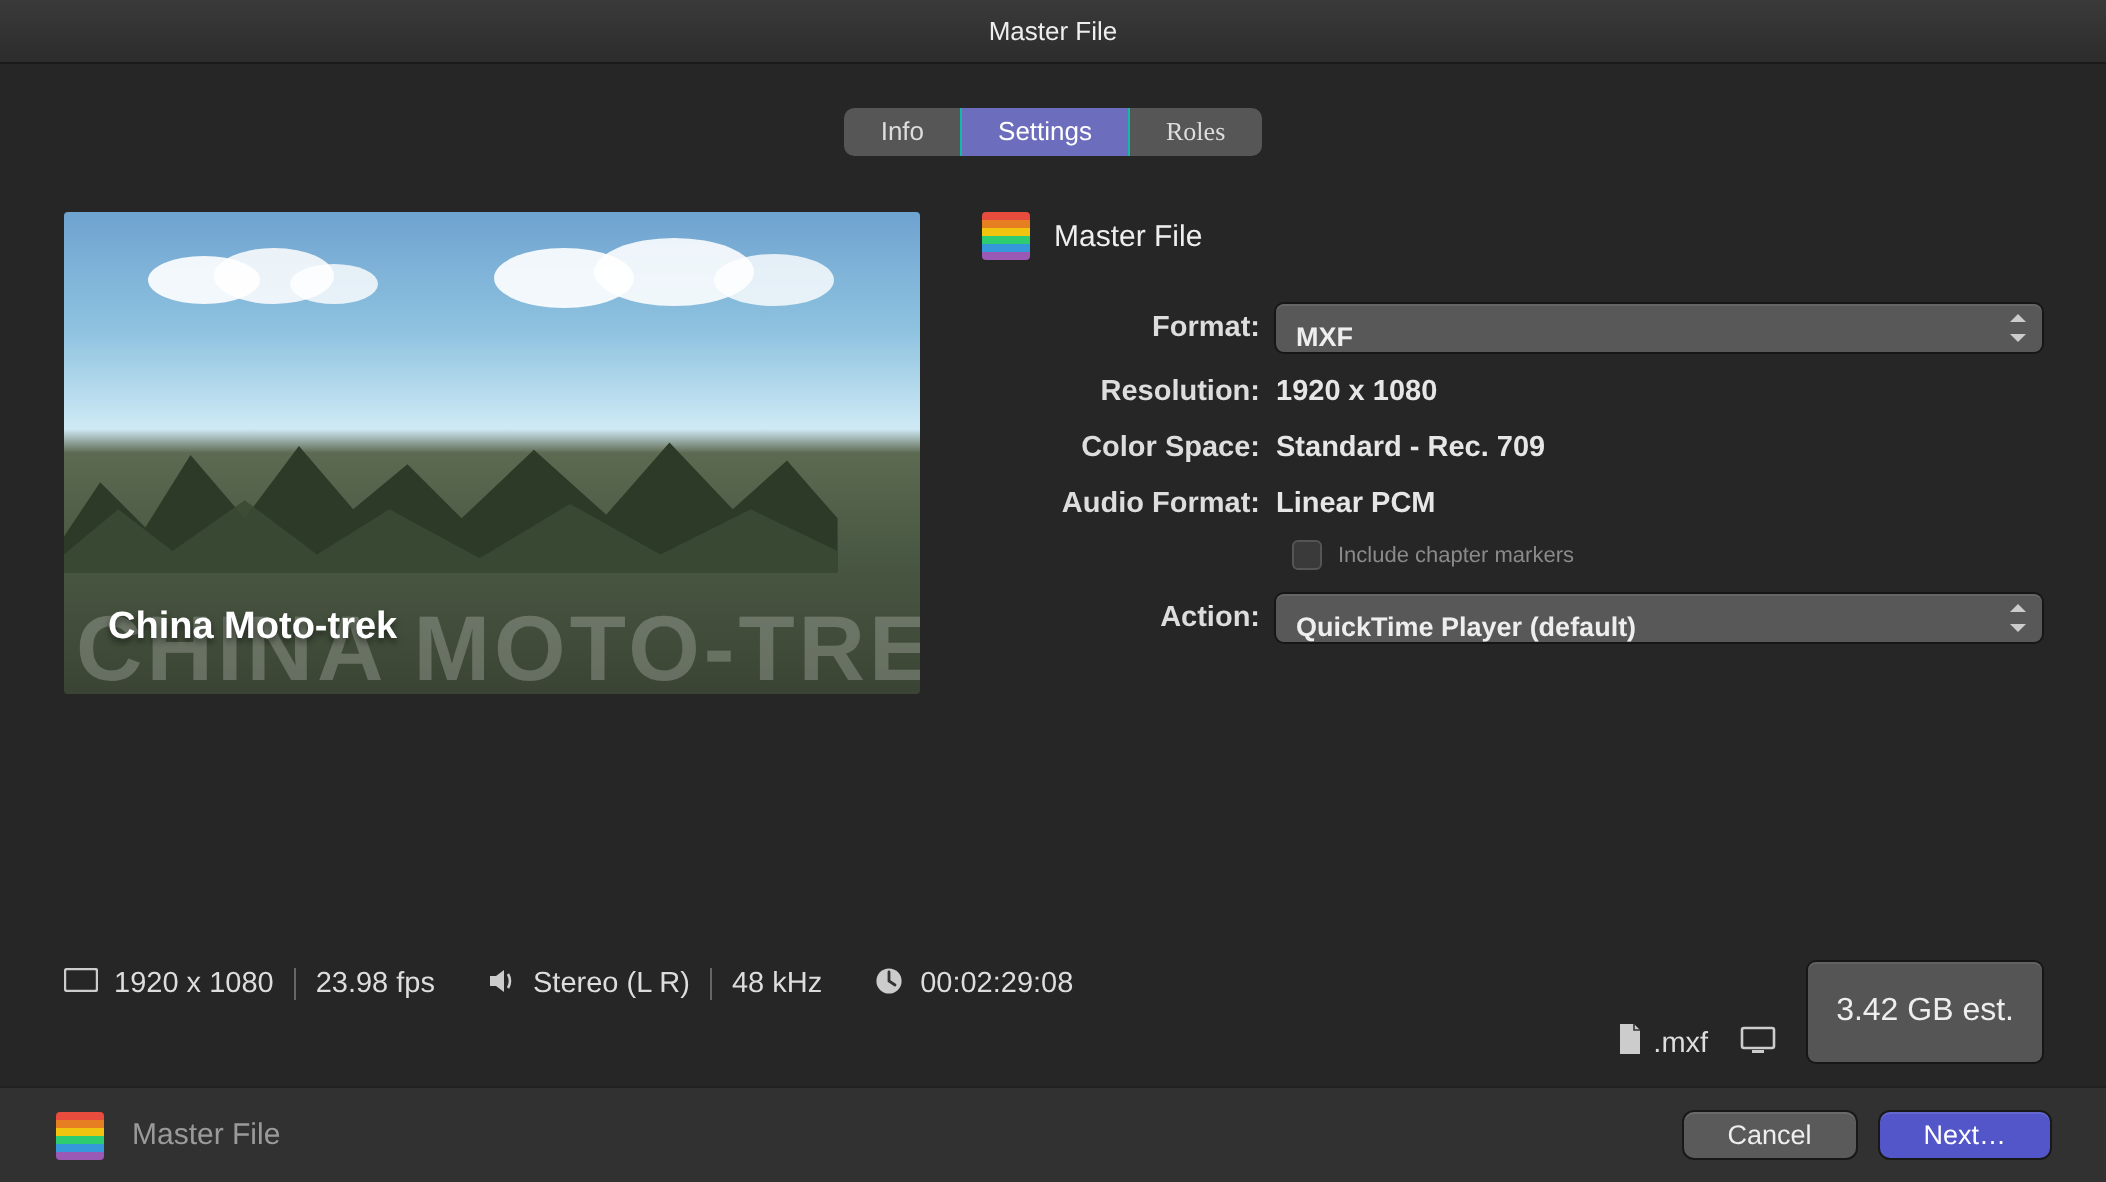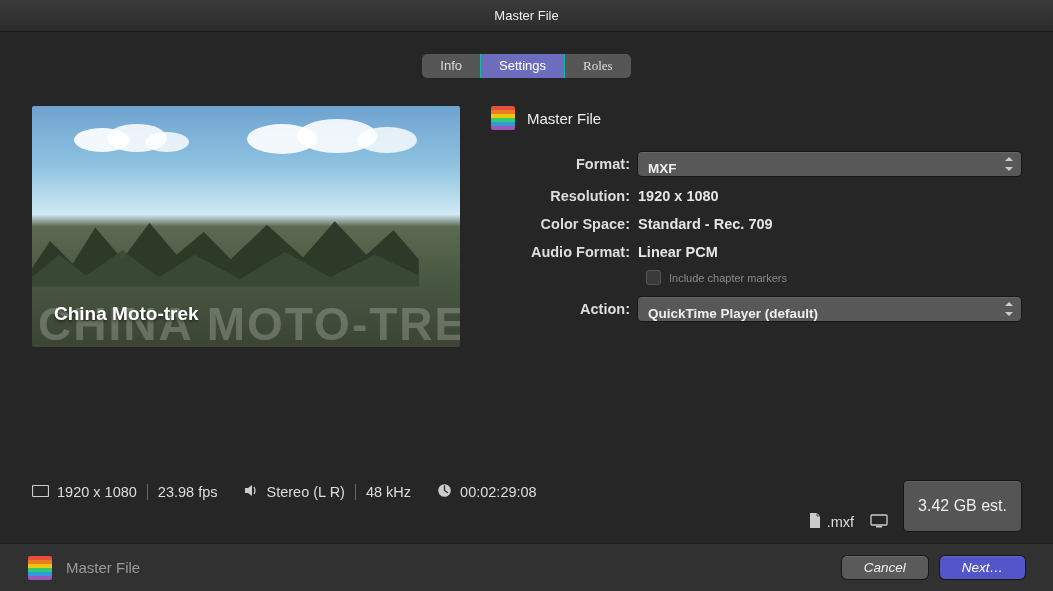--- a/index.html
+++ b/index.html
@@ -47,21 +47,21 @@
 .status-left { display:flex; align-items:center; gap:8px; }
 .sep { display:inline-block; width:1px; height:16px; background:#666; margin:0 2px; }
 .status-right { margin-left:auto; display:flex; align-items:flex-end; gap:16px;margin-top:28px; }
 .size-pill { padding:16px 14px; background:#555; border-radius:4px; font-size:16px; color:#eee; box-shadow: inset 0 1px 0 rgba(255,255,255,0.08), 0 0 0 1px rgba(0,0,0,0.4); }
 .mini-icon { display:inline-block; vertical-align:middle; }
 
 
 .footer { position:absolute; left:0; right:0; bottom:0; height:48px; background:#313131; border-top:1px solid #202020; display:flex; align-items:center; padding:0 28px; }
 .footer-left { display:flex; align-items:center; gap:14px; }
 .footer-title { font-size:15px; color:#9a9a9a; }
-.footer-right { margin-left:auto; display:flex; gap:12px;font-style:italic; }
+.footer-right { margin-left:auto; display:flex; gap:12px; }
 .btn { padding:4px 22px; font-size:13.5px; border-radius:5px; cursor:pointer; box-shadow: inset 0 1px 0 rgba(255,255,255,0.1), 0 0 0 1px rgba(0,0,0,0.5);}
 .btn-default { background:#5a5a5a; color:#eee; }
 .btn-primary { background:#5256c9; color:#fff; }
 
 svg.cloud { position:absolute; }
 </style>
 </head>
 <body>
 
 <div class="titlebar">

